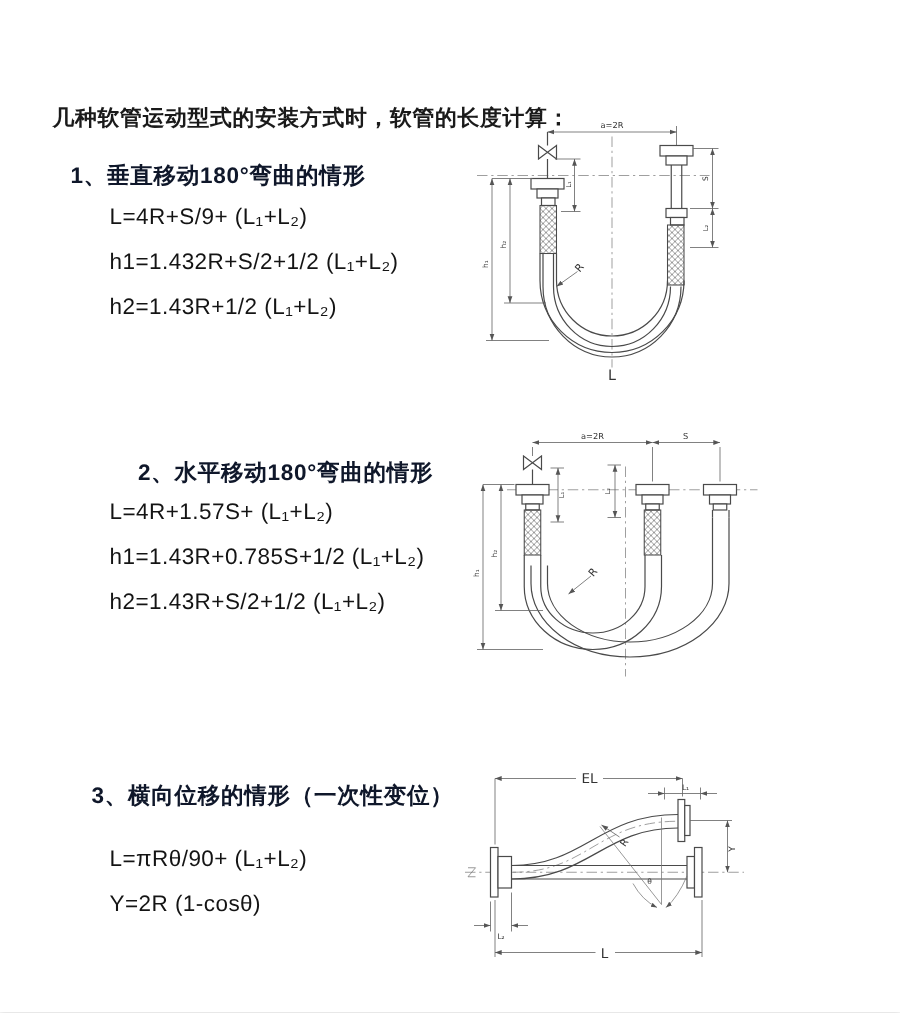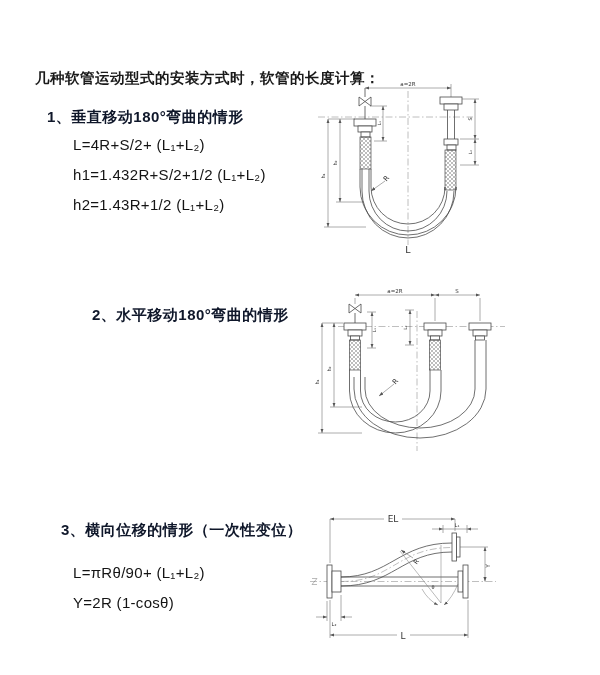--- a/index.html
+++ b/index.html
@@ -23,26 +23,31 @@
 </style>
 </head>
 <body>
 
 <div id="page">
 
   <div class="abs title" style="left:35px;top:25px;margin-top:44px;">几种软管运动型式的安装方式时，软管的长度计算：</div>
 
   <div class="abs sec-head" style="left:47px;top:108px;">1、垂直移动180°弯曲的情形</div>
   <div class="abs" style="left:73px;top:136px;">
-    <div class="formula">L=4R+S/2+ (L₁+L₂)</div>
+    <div class="formula">L=4R+S/9+ (L₁+L₂)</div>
     <div class="formula">h1=1.432R+S/2+1/2 (L₁+L₂)</div>
     <div class="formula">h2=1.43R+1/2 (L₁+L₂)</div>
   </div>
 
   <div class="abs sec-head" style="left:47px;top:306px;margin-left:45px;">2、水平移动180°弯曲的情形</div>
+  <div class="abs" style="left:73px;top:333px;">
+    <div class="formula">L=4R+1.57S+ (L₁+L₂)</div>
+    <div class="formula">h1=1.43R+0.785S+1/2 (L₁+L₂)</div>
+    <div class="formula">h2=1.43R+S/2+1/2 (L₁+L₂)</div>
+  </div>
 
   <div class="abs sec-head" style="left:61px;top:521px;">3、横向位移的情形（一次性变位）</div>
   <div class="abs" style="left:73px;top:564px;">
     <div class="formula">L=πRθ/90+ (L₁+L₂)</div>
     <div class="formula">Y=2R (1-cosθ)</div>
   </div>
 
   <svg class="abs" style="left:308px;top:75px;" width="285" height="185" viewBox="0 0 285 185">
     <defs>
       <marker id="ar1" viewBox="0 0 10 10" refX="9" refY="5" markerWidth="9" markerHeight="9" orient="auto-start-reverse">

